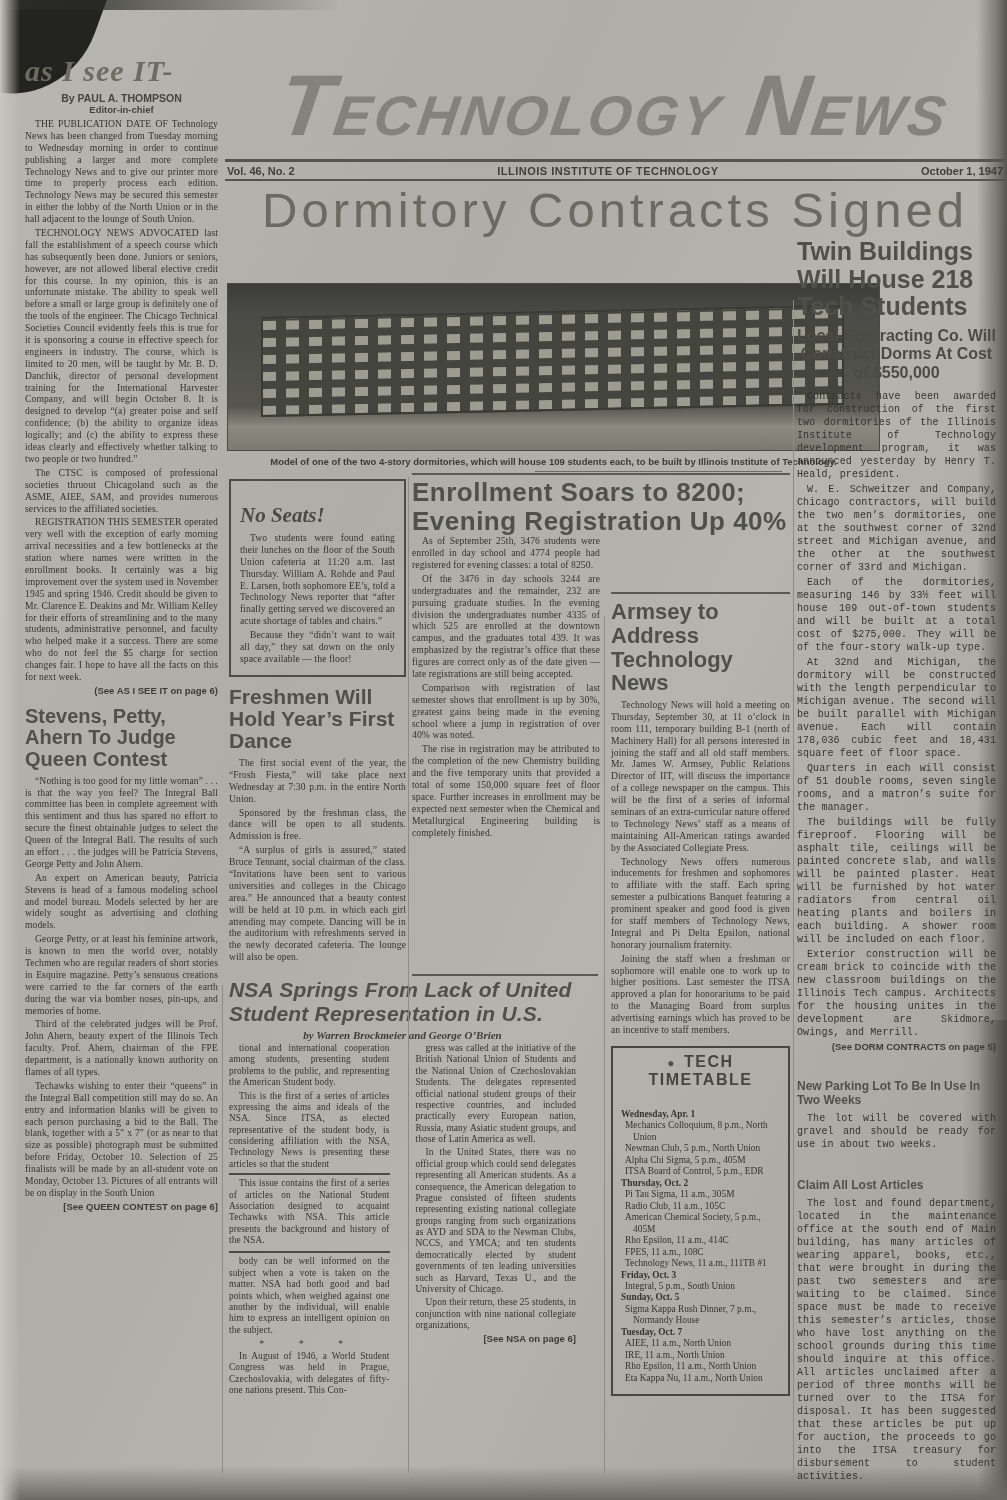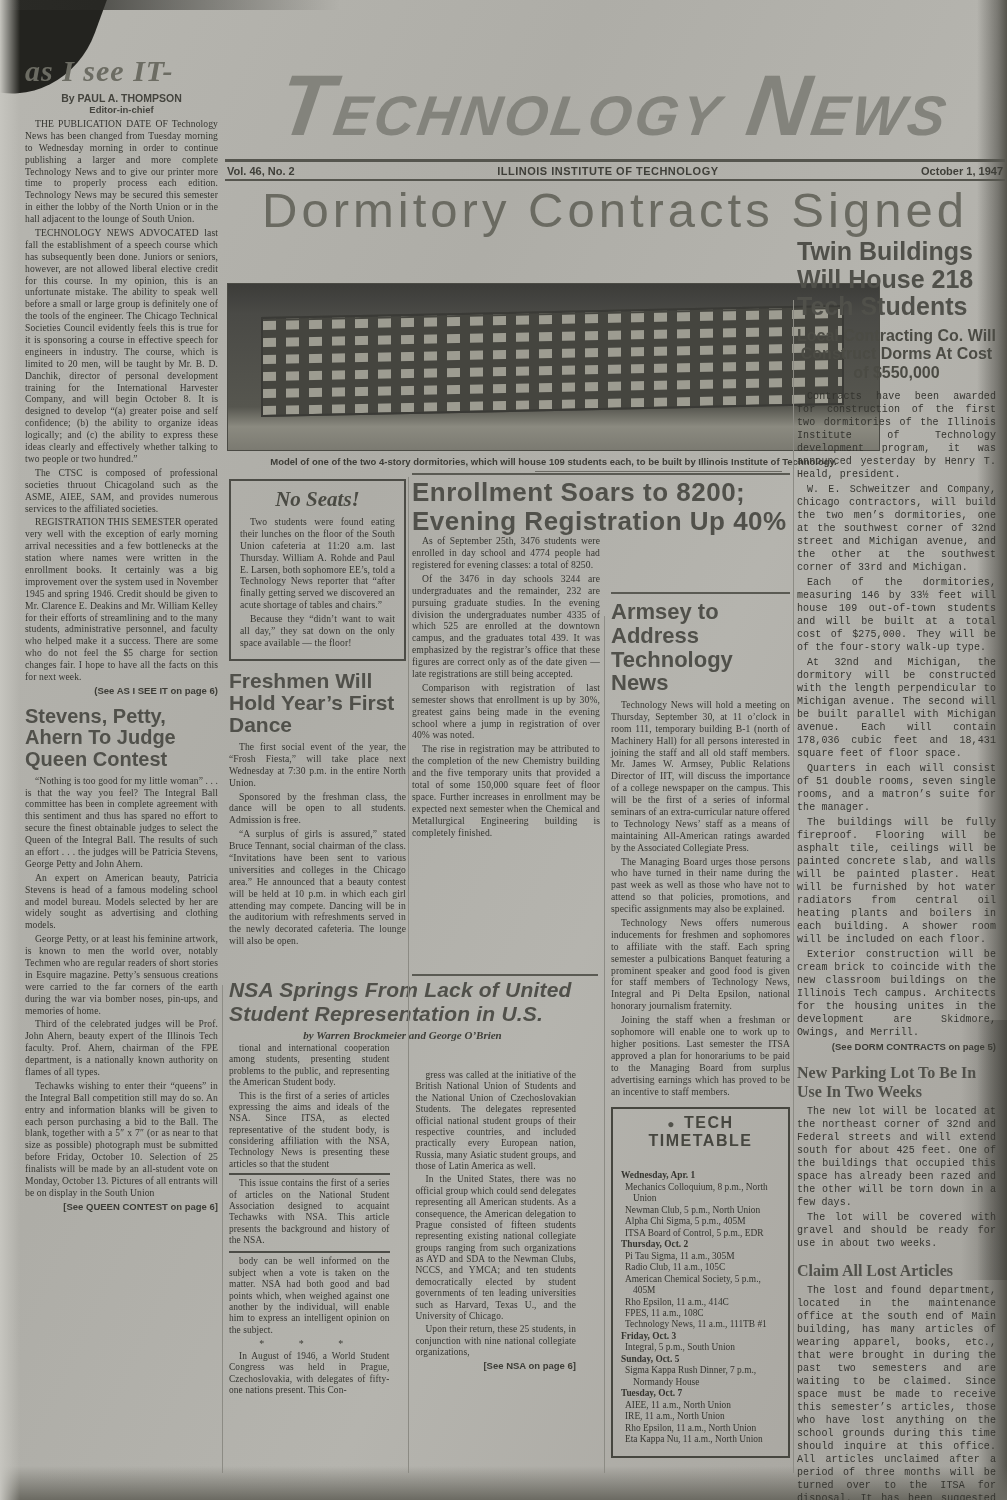--- a/index.html
+++ b/index.html
@@ -54,47 +54,47 @@
   .building{position:absolute;left:5%;top:16%;width:89%;height:58%;transform:skewY(-1.2deg);
             background-image:
               repeating-linear-gradient(0deg, rgba(68,68,63,0) 0 9px, #45453f 9px 17px),
               repeating-linear-gradient(90deg, #9d9c91 0 13px, #45453f 13px 23px);
             background-color:#45453f;border:2px solid #3a3a36;}
   .caption{font:700 9.5px "Liberation Sans",sans-serif;color:#3c3c36;text-align:center;margin-top:6px;}
   
   .aisi-title{font:italic 700 30px "Liberation Serif",serif;color:#6c6c63;margin:0 0 4px;letter-spacing:1px;}
   .queen-head{font-size:20px;line-height:1.08;margin:10px 0 4px;}
   .noseats-box{border:2px solid #4c4c46;padding:6px 9px 8px;margin-bottom:9px;}
-  .noseats-title{font:italic 700 21px "Liberation Serif",serif;color:#4a4a43;margin:0 0 4px;text-align:center;}
+  .noseats-title{font:italic 700 21px "Liberation Serif",serif;color:#4a4a43;margin:16px 0 4px;}
   .dance-head{font-size:21px;line-height:1.05;margin:2px 0 5px;}
   .enr-head{font-size:26px;line-height:1.1;letter-spacing:.5px;margin:2px 0 0;}
   .enr-lead{font-size:12px;line-height:1.28;text-align:justify;margin:5px 0 4px;text-indent:24px;color:#33332e;}
   .enr-body{width:188px;}
   .col3-toprule{border-top:2px solid #5a5a53;margin-bottom:3px;}
   .col4-toprule{border-top:2px solid #5a5a53;margin-bottom:6px;}
   .armsey-head{font-size:22px;line-height:1.08;}
   .tt-box{border:2.5px solid #46463f;padding:5px 8px 10px;margin-top:10px;}
   .tt-title{font:700 16px "Liberation Sans",sans-serif;color:#46463f;letter-spacing:1.5px;
             text-align:center;margin-bottom:20px;}
   .tt-bullet{font-size:12px;margin-right:8px;color:#52524b;}
   .tt-line{font-size:9.4px;line-height:1.22;color:#34342f;}
   .tt-line.day{font-weight:700;}
   .tt-line.event{padding-left:12px;text-indent:-8px;}
   .nsa-head{font-style:italic;font-size:21px;line-height:1.12;letter-spacing:.2px;}
   .nsa-byline{font:italic 700 11px "Liberation Serif",serif;text-align:center;margin:1px 0 2px;color:#3d3d37;}
   .nsa-lead{font-size:11.5px;line-height:1.28;text-align:justify;text-indent:24px;margin:0 0 4px;color:#33332e;}
-  .nsa-cols{display:flex;gap:26px;align-items:center;}
+  .nsa-cols{display:flex;gap:26px;}
   .nsa-colA,.nsa-colB{flex:1;}
   .nsa-cols p.para{font-size:9.4px;line-height:1.21;}
   .nsa-note{border-top:2px solid #4c4c46;border-bottom:2px solid #4c4c46;padding:3px 0;margin:3px 0;}
   .nsa-note p.para{text-indent:10px;}
   .stars{text-align:center;letter-spacing:16px;font-size:10px;margin:2px 0;color:#3a3a34;}
   .twin-head{font-size:25px;line-height:1.1;}
   .twin-sub{font-size:16px;line-height:1.18;text-align:center;margin:6px 0 7px;color:#4b4b44;}
-  .small-head{font-size:16px;line-height:1.15;margin:12px 0 4px;font-family:Liberation Serif, serif;}
+  .small-head{font-size:12px;line-height:1.15;margin:28px 0 4px;}
   .col5 .body-text p.para{font-size:10px;line-height:1.3;font-family:Liberation Mono, monospace;}
   
   .vrule{position:absolute;width:0;border-left:1.5px solid #8c8b84;}
   .v1{left:222px;top:985px;height:488px;}
   .v2{left:408px;top:477px;height:996px;}
   .v3{left:604px;top:616px;height:857px;}
   .v4{left:793px;top:300px;height:1173px;}
   .hr-nsa{position:absolute;left:412px;top:974px;width:186px;border-top:2px solid #5a5a53;}
   .hr-cap{position:absolute;left:535px;top:471px;width:247px;border-top:1.5px solid #6b6a63;}
 </style>
@@ -197,21 +197,20 @@
       </div>
   </div>
 
   <div class="col col4">
     <div class="col4-toprule"></div>
     <section>
       <h2 class="h-sans armsey-head">Armsey to Address Technology News</h2>
       <div class="body-text">
 
       <p class="para">Technology News will hold a meeting on Thursday, September 30, at 11 o’clock in room 111, temporary building B-1 (north of Machinery Hall) for all persons interested in joining the staff and all old staff members. Mr. James W. Armsey, Public Relations Director of IIT, will discuss the importance of a college newspaper on the campus. This will be the first of a series of informal seminars of an extra-curricular nature offered to Technology News’ staff as a means of maintaining All-American ratings awarded by the Associated Collegiate Press.</p>
-          <p class="para">The Managing Board urges those persons who have turned in their name during the past week as well as those who have not to attend so that policies, promotions, and specific assignments may also be explained.</p>
           <p class="para">Technology News offers numerous inducements for freshmen and sophomores to affiliate with the staff. Each spring semester a pulbications Banquet featuring a prominent speaker and good food is given for staff members of Technology News, Integral and Pi Delta Epsilon, national honorary journalism fraternity.</p>
           <p class="para">Joining the staff when a freshman or sophomore will enable one to work up to higher positions. Last semester the ITSA approved a plan for honorariums to be paid to the Managing Board from surplus advertising earnings which has proved to be an incentive to staff members.</p>
         </div>
     </section>
     <section class="tt-box">
       <div class="tt-title">
         <span class="tt-bullet">●</span><span>TECH TIMETABLE</span>
       </div>
       <div>
 
@@ -253,21 +252,20 @@
           <p class="para">Quarters in each will consist of 51 double rooms, seven single rooms, and a matron’s suite for the manager.</p>
           <p class="para">The buildings will be fully fireproof. Flooring will be asphalt tile, ceilings will be painted concrete slab, and walls will be painted plaster. Heat will be furnished by hot water radiators from central oil heating plants and boilers in each building. A shower room will be included on each floor.</p>
           <p class="para">Exterior construction will be cream brick to coincide with the new classroom buildings on the Illinois Tech campus. Architects for the housing unites in the development are Skidmore, Owings, and Merrill.</p>
         </div>
       <div class="jump">(See DORM CONTRACTS on page 5)</div>
     </section>
     <section>
       <h2 class="h-sans small-head">New Parking Lot To Be In Use In Two Weeks</h2>
       <div class="body-text">
 
-          <p class="para">The new lot will be located at the northeast corner of 32nd and Federal streets and will extend south for about 425 feet. One of the buildings that occupied this space has already been razed and the other will be torn down in a few days.</p>
           <p class="para">The lot will be covered with gravel and should be ready for use in about two weeks.</p>
         </div>
     </section>
     <section>
       <h2 class="h-sans small-head">Claim All Lost Articles</h2>
       <div class="body-text">
 
       <p class="para">The lost and found department, located in the maintenance office at the south end of Main building, has many articles of wearing apparel, books, etc., that were brought in during the past two semesters and are waiting to be claimed. Since space must be made to receive this semester’s articles, those who have lost anything on the school grounds during this time should inquire at this office. All articles unclaimed after a period of three months will be turned over to the ITSA for disposal. It has been suggested that these articles be put up for auction, the proceeds to go into the ITSA treasury for disbursement to student activities.</p>
         </div>
     </section>

